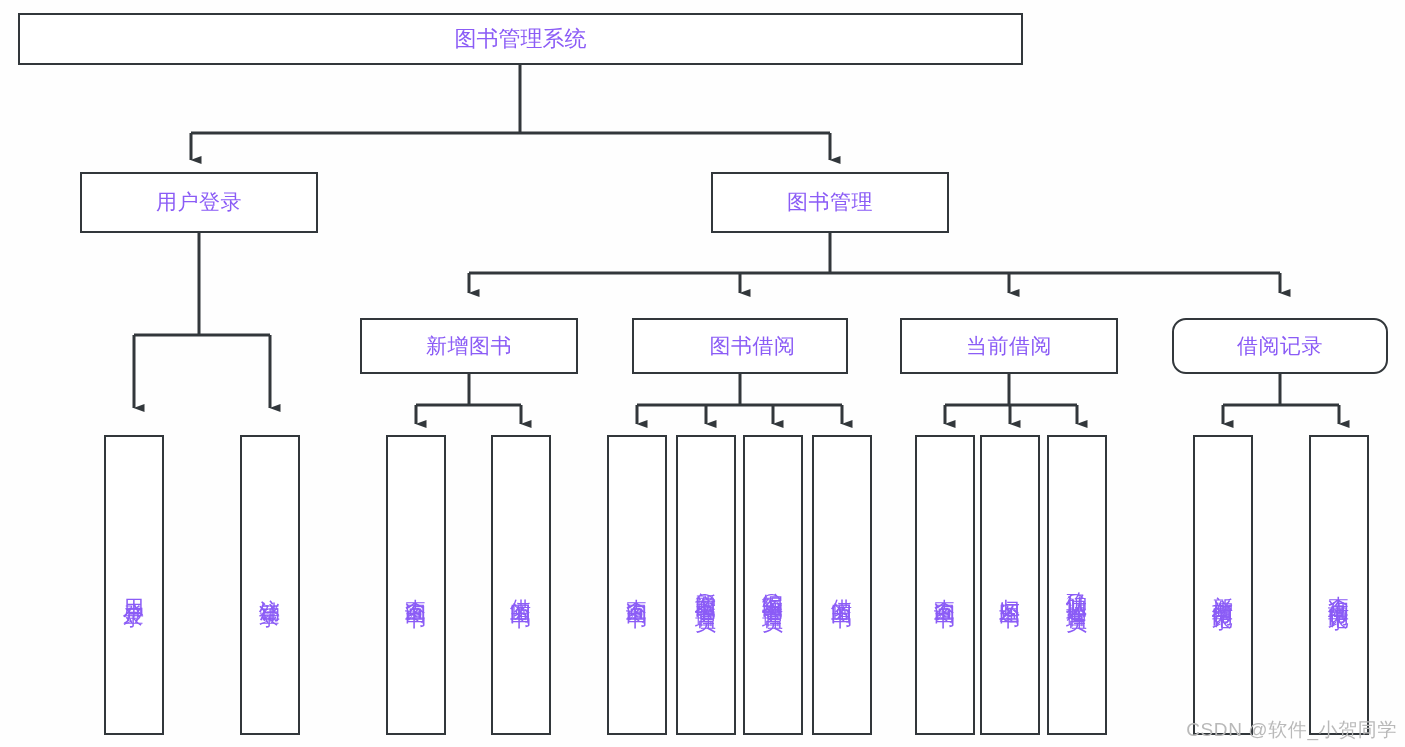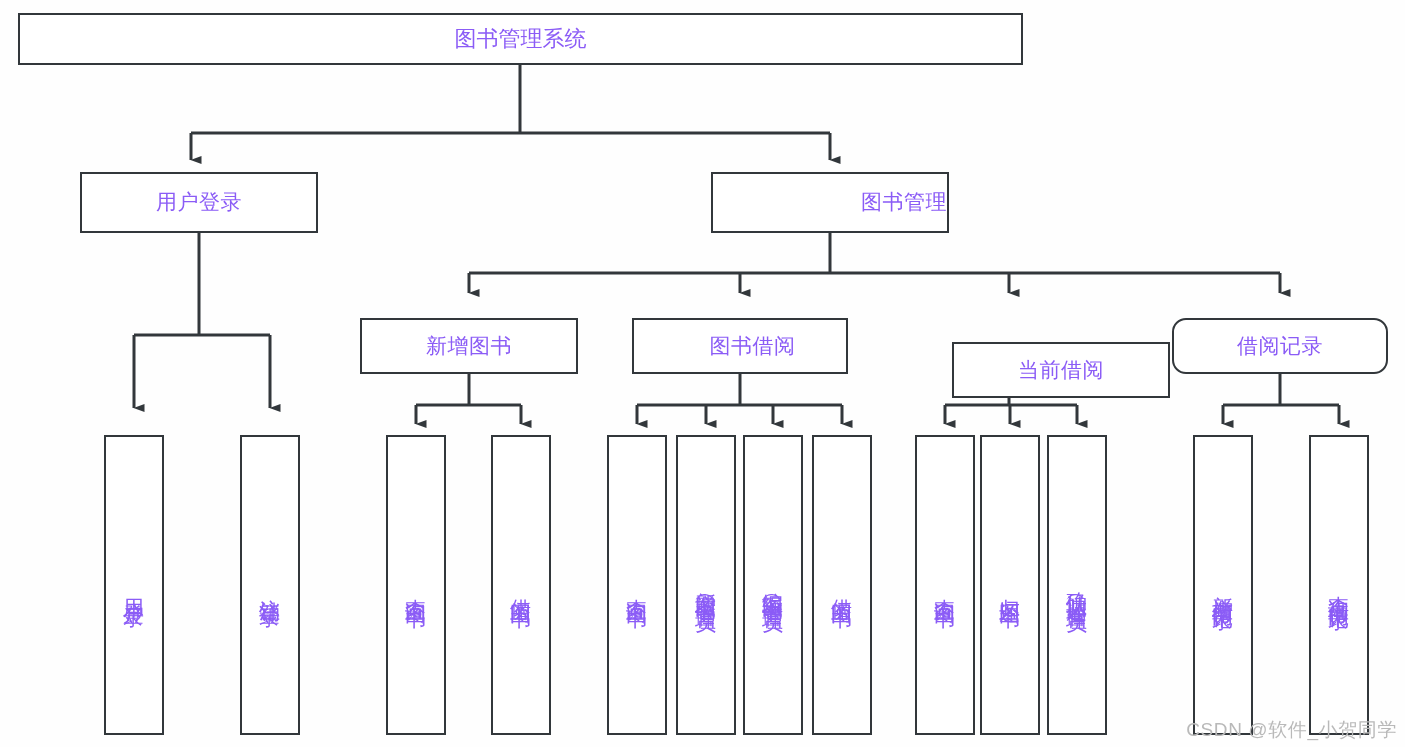--- a/index.html
+++ b/index.html
@@ -129,31 +129,31 @@
     </g>
   </svg>
 
   <div class="node root" style="left:18px; top:13px; width:1005px; height:52px;">
     <span>图书管理系统</span>
   </div>
 
   <div class="node h" style="left:80px; top:172px; width:238px; height:61px;">
     <span>用户登录</span>
   </div>
-  <div class="node h" style="left:711px; top:172px; width:238px; height:61px;justify-content:flex-end;">
+  <div class="node h" style="left:711px; top:172px; width:238px; height:61px;">
     <span>图书管理</span>
   </div>
 
   <div class="node h" style="left:360px; top:318px; width:218px; height:56px;">
     <span>新增图书</span>
   </div>
   <div class="node h" style="left:632px; top:318px; width:216px; height:56px;padding-left:25px;">
     <span>图书借阅</span>
   </div>
-  <div class="node h" style="left:952px; top:318px; width:218px; height:56px;margin-top:24px;">
+  <div class="node h" style="left:900px; top:318px; width:218px; height:56px;">
     <span>当前借阅</span>
   </div>
   <div class="node h" style="left:1172px; top:318px; width:216px; height:56px;border-radius:14px;">
     <span>借阅记录</span>
   </div>
 
   <div class="node leaf" style="left:104px; top:435px; width:60px; height:300px;">
     <div class="leaf-inner">
       <span class="vtext">用户登录</span>
     </div>

